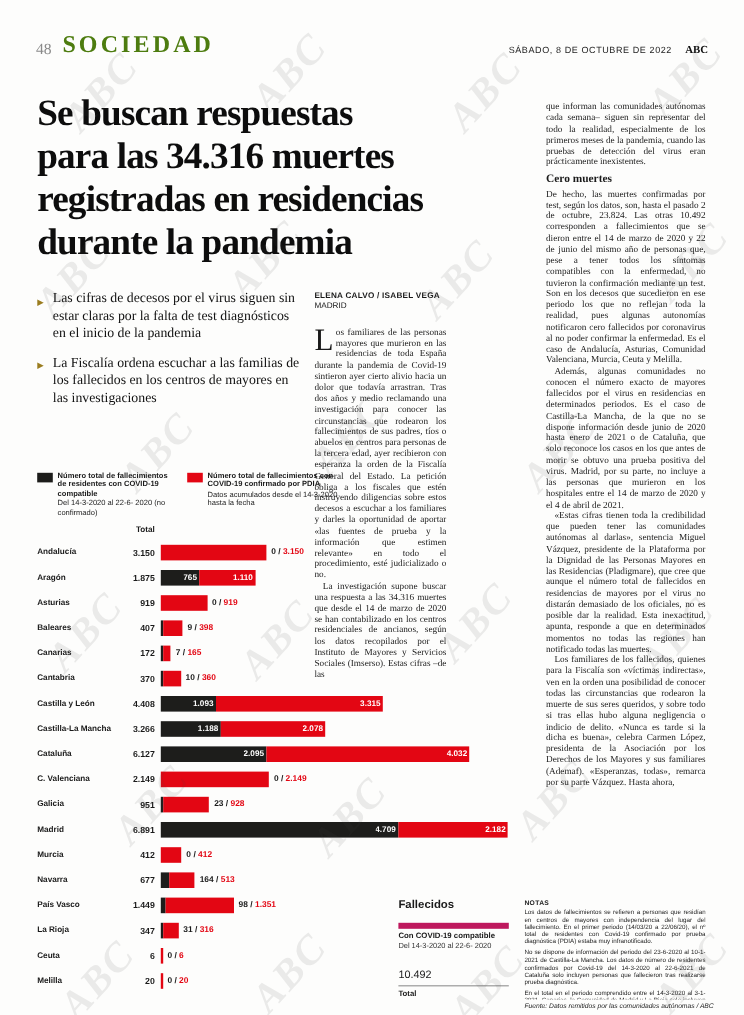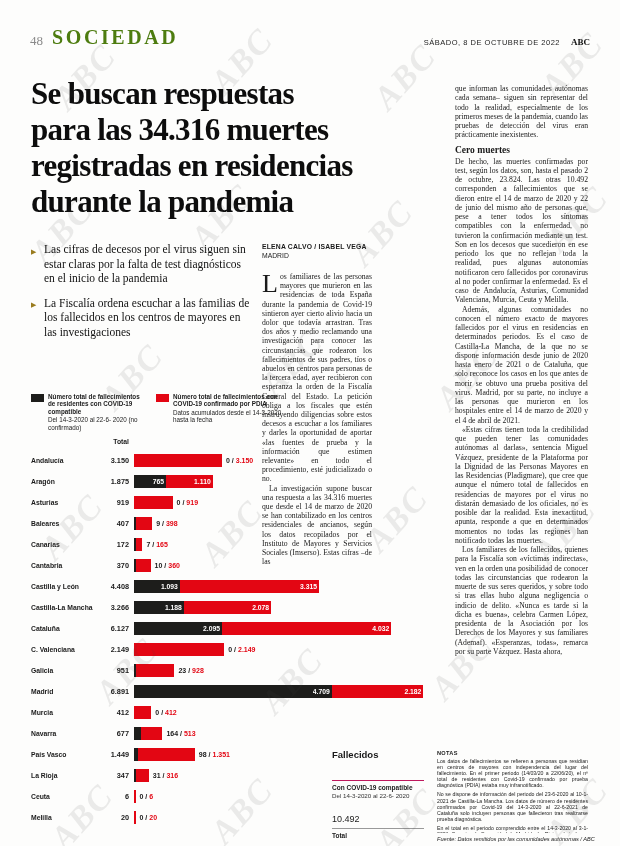--- a/index.html
+++ b/index.html
@@ -58,22 +58,22 @@
   .rbars { display:flex; align-items:center; }
   .bar { height:13px; display:flex; align-items:center; justify-content:flex-end; flex:none; }
   .bar.b { background:#1d1d1b; } .bar.r { background:#e30613; }
   .inlbl { color:#fff; font:bold 6.8px "Liberation Sans", sans-serif; padding-right:2px;
            font-style:normal; white-space:nowrap; overflow:hidden; }
   .outlbl { margin-left:4px; font:bold 7px "Liberation Sans", sans-serif; white-space:nowrap; }
   .outlbl .rv { color:#e30613; }
 
   
   .summary { position:absolute; left:332px; top:749px; width:92px; font-family:"Liberation Sans", sans-serif; }
-  .sum-title { font:bold 9.5px "Liberation Sans", sans-serif; border-bottom:1px solid #be185d;
-               padding-bottom:20px; margin-bottom:3px; }
+  .sum-title { font:bold 9.5px "Liberation Sans", sans-serif; border-bottom:5px solid #be185d;
+               padding-bottom:9px; margin-bottom:3px; }
   .sum-h { font:bold 6.5px/7.5px "Liberation Sans", sans-serif; }
   .sum-sub { font:6.2px/7.2px "Liberation Sans", sans-serif; color:#333; }
   .sum-val { font:9px "Liberation Sans", sans-serif; margin:15px 0 4px; }
   .red-val { color:#e30613; }
   .total-sec { border-top:1px solid #999; padding-top:3px; }
 
   
   .notes { position:absolute; left:437px; top:750px; width:151px; height:83px; overflow:hidden; }
   .notes-h { font:bold 5.6px "Liberation Sans", sans-serif; margin-bottom:2px; letter-spacing:0.3px; }
   .notes p { font:5.2px/6.1px "Liberation Sans", sans-serif; margin:0 0 3px; text-align:justify; color:#222; }

